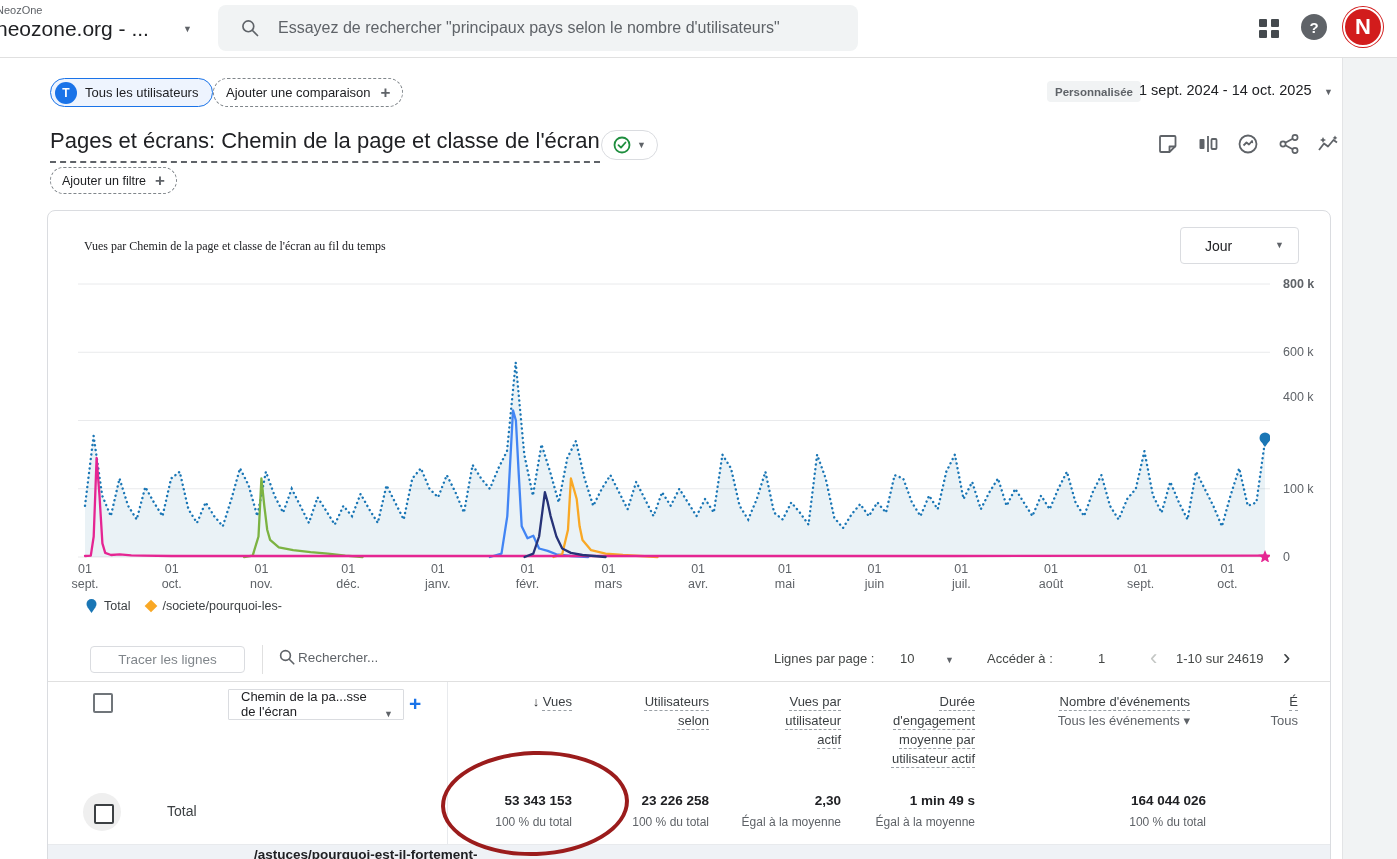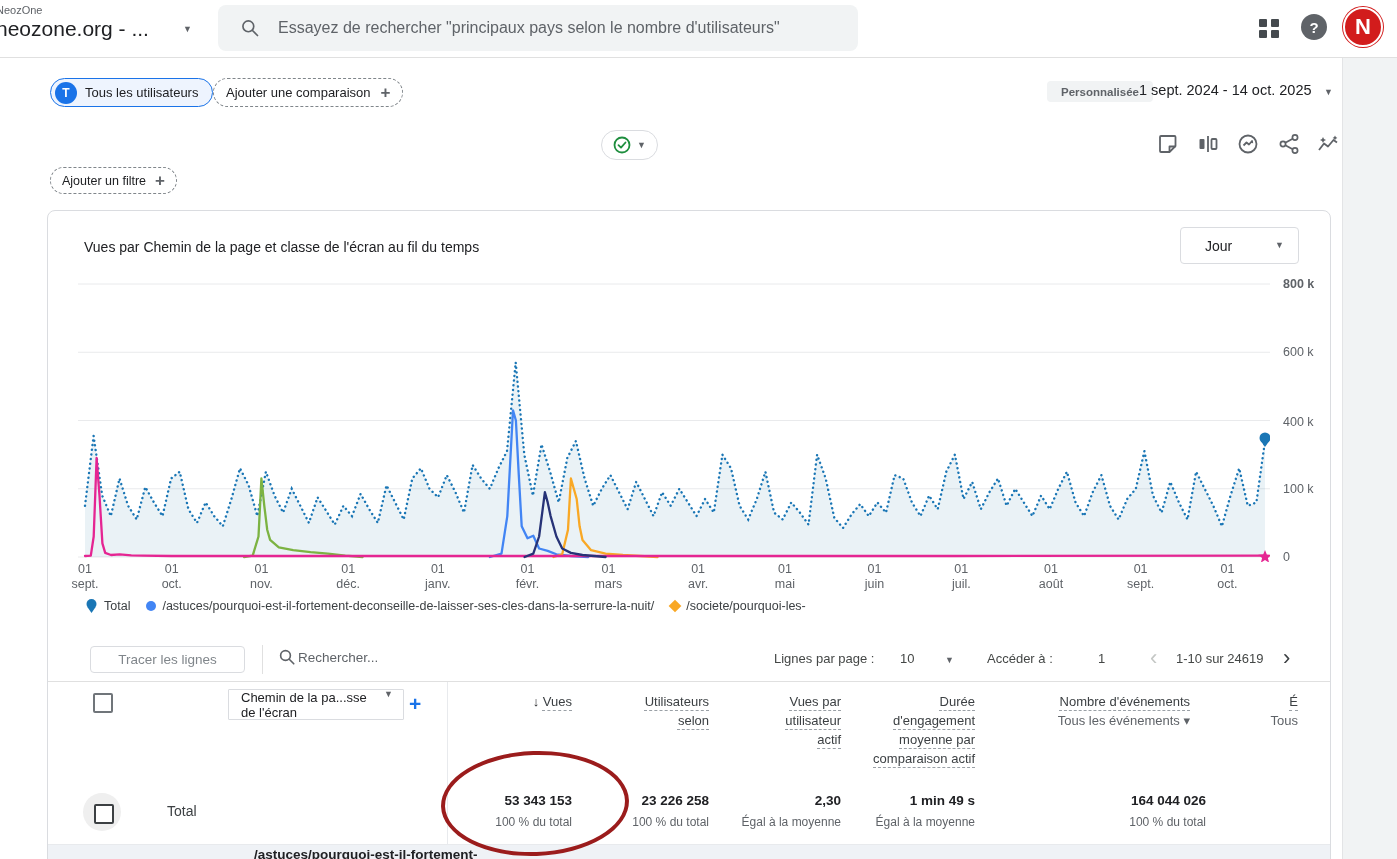--- a/index.html
+++ b/index.html
@@ -23,51 +23,51 @@
        display:flex;align-items:center;justify-content:center;font-size:15px;font-weight:bold;}
   
   .chip{display:flex;align-items:center;height:29px;border-radius:16px;font-size:13px;box-sizing:border-box;}
   #chip-all-users{left:50px;top:78px;border:1px solid #1a73e8;background:#eef4fe;padding:0 14px 0 4px;gap:8px;}
   #chip-all-users .tcirc{width:22px;height:22px;border-radius:50%;background:#1a73e8;color:#fff;display:flex;
        align-items:center;justify-content:center;font-size:12px;font-weight:bold;}
   #chip-add-comparison{left:213px;top:78px;border:1px dashed #80868b;background:#fff;padding:0 12px;gap:10px;}
   #chip-add-filter{left:50px;top:167px;border:1px dashed #80868b;background:#fff;height:27px;padding:0 11px;gap:9px;font-size:12.5px;}
   .plus-grey{font-size:17px;color:#5f6368;font-weight:bold;}
   #custom-badge{left:1047px;top:81px;height:21px;background:#f1f3f4;border-radius:4px;color:#5f6368;
-       font-size:11.5px;font-weight:bold;display:flex;align-items:center;padding:0 14px;}
+       font-size:11.5px;font-weight:bold;display:flex;align-items:center;padding:0 8px;}
   #date-range{left:1139px;top:82px;font-size:14.5px;color:#202124;}
   #date-caret{left:1324px;top:88px;}
   
   #page-title{left:50px;top:128px;font-size:22px;color:#202124;border-bottom:2px dashed #5f6368;padding-bottom:7px;}
   #title-pill{left:601px;top:130px;width:55px;height:28px;border:1px solid #dadce0;border-radius:15px;
        display:flex;align-items:center;justify-content:center;gap:6px;background:#fff;}
   .iconbtn{width:24px;height:24px;}
   
   #card{left:47px;top:210px;width:1284px;height:650px;border:1px solid #dadce0;border-radius:8px 8px 0 0;background:#fff;box-sizing:border-box;}
-  #chart-title{left:84px;top:239px;font-size:14px;color:#202124;}
+  #chart-title{left:84px;top:239px;font-size:12px;color:#202124;font-family:Liberation Serif, serif;}
   #granularity{left:1180px;top:227px;width:119px;height:37px;border:1px solid #dadce0;border-radius:4px;
        box-sizing:border-box;display:flex;align-items:center;justify-content:space-between;padding:0 14px 0 24px;background:#fff;font-size:14px;}
   .ylab{position:absolute;font-size:12.5px;color:#5f6368;left:1283px;white-space:nowrap;}
   .xlab{position:absolute;font-size:12.5px;color:#5f6368;text-align:center;width:64px;line-height:15px;}
   #legend{left:85px;top:596px;width:1244px;height:20px;white-space:nowrap;overflow:hidden;font-size:12.5px;color:#3c4043;display:flex;align-items:center;gap:16px;}
   .leg-item{display:inline-flex;align-items:center;gap:6px;flex:0 0 auto;}
   
   #btn-plot-rows{left:90px;top:646px;width:155px;height:27px;border:1px solid #dadce0;border-radius:4px;
        color:#80868b;font-size:13.5px;display:flex;align-items:center;justify-content:center;background:#fff;box-sizing:border-box;}
   #toolbar-vdiv{left:262px;top:645px;width:1px;height:29px;background:#e0e0e0;}
   #table-search{left:278px;top:648px;display:flex;align-items:center;}
   #table-search input{border:none;outline:none;font-size:13.5px;width:300px;font-family:"Liberation Sans",sans-serif;color:#202124;}
   #table-search input::placeholder{color:#5f6368;opacity:1;}
   #toolbar-border{left:48px;top:681px;width:1282px;height:1px;background:#e0e0e0;}
   .tb-lab{position:absolute;top:651px;font-size:13px;color:#444746;}
   #vdiv-table{left:447px;top:682px;width:1px;height:177px;background:#e8eaed;}
   
   .cbx{position:absolute;width:16px;height:16px;border:2px solid #70757a;border-radius:2px;background:#fff;}
   #dim-select{left:228px;top:689px;width:176px;height:31px;border:1px solid #dadce0;border-radius:1px;box-sizing:border-box;
-       display:flex;align-items:flex-start;justify-content:space-between;padding:0 10px 16px 12px;font-size:13px;background:#fff;}
+       display:flex;align-items:flex-end;justify-content:space-between;padding:0 10px 0 12px;font-size:13px;background:#fff;}
   #add-metric{left:409px;top:692px;font-size:21px;color:#1a73e8;font-weight:bold;}
   .hcell{position:absolute;top:692px;width:230px;text-align:right;font-size:13px;color:#3c4043;line-height:19px;}
   .du{text-decoration-line:underline;text-decoration-style:dashed;text-decoration-color:#9aa0a6;text-decoration-thickness:1px;text-underline-offset:4px;}
   .subhead{color:#5f6368;}
   
   #cbx-halo{left:83px;top:793px;width:38px;height:38px;border-radius:50%;background:#efefef;}
   #total-label{left:167px;top:803px;font-size:14px;color:#3c4043;}
   .vcell{position:absolute;width:220px;text-align:right;}
   .vmain{font-size:13.5px;font-weight:bold;color:#202124;}
   .vsub{font-size:12px;color:#5f6368;margin-top:7px;}
@@ -116,20 +116,21 @@
     <span>Tous les utilisateurs</span>
   </div>
   <div class="abs chip" id="chip-add-comparison">
     <span>Ajouter une comparaison</span>
     <span class="plus-grey">+</span>
   </div>
   <div class="abs" id="custom-badge">Personnalisée</div>
   <div class="abs" id="date-range">1 sept. 2024 - 14 oct. 2025</div>
   <span class="abs caret" id="date-caret">▼</span>
 
+  <div class="abs" id="page-title">Pages et écrans: Chemin de la page et classe de l'écran</div>
   <div class="abs" id="title-pill">
     <svg width="18" height="18" viewBox="0 0 18 18">
         <circle cx="9" cy="9" r="7.5" fill="none" stroke="#1e8e3e" stroke-width="1.8"></circle>
         <path d="M5.5 9.2 L8 11.6 L12.5 6.5" fill="none" stroke="#1e8e3e" stroke-width="1.8" stroke-linecap="round" stroke-linejoin="round"></path>
       </svg>
     <span class="caret">▼</span>
   </div>
 
   <span class="abs iconbtn" style="left:1156px;top:132px;">
     <svg width="24" height="24" viewBox="0 0 24 24">
@@ -193,21 +194,21 @@
       <polyline points="475.5,287.0 484.2,284.3 490.0,259.7 492.9,208.5 495.8,218.8 498.7,229.0 501.6,256.3 504.5,269.9 513.1,280.2 527.6,283.6 544.9,285.0 562.3,286.0 579.6,287.0" fill="none" stroke="#f9a825" stroke-width="2.3" stroke-linejoin="round" stroke-linecap="round"></polyline>
       <polyline points="7.0,286.0 12.8,285.6 15.7,266.5 18.6,188.0 21.5,225.6 24.4,273.4 27.2,282.9 33.0,285.0 41.7,284.3 53.3,285.3 64.8,285.6 93.8,286.0 180.5,286.0 354.1,286.0 585.4,286.0 874.6,286.0 1187.0,285.6" fill="none" stroke="#e52592" stroke-width="2.3" stroke-linejoin="round" stroke-linecap="round"></polyline>
       <polyline points="446.6,287.0 455.3,283.6 461.1,266.5 466.9,222.2 469.7,232.4 472.6,246.1 478.4,266.5 484.2,278.5 492.9,282.9 504.5,285.0 516.0,286.0 527.6,287.0" fill="none" stroke="#273377" stroke-width="2.3" stroke-linejoin="round" stroke-linecap="round"></polyline>
       <circle cx="1187" cy="167.975" r="5.5" fill="#1a76b5"></circle>
       <path d="M1182.4 170.475 L1191.6 170.475 L1187 176.975 Z" fill="#1a76b5"></path>
       <path d="M1187.0 280.0 L1188.8 284.6 L1193.7 284.8 L1189.9 287.9 L1191.1 292.7 L1187.0 290.0 L1182.9 292.7 L1184.1 287.9 L1180.3 284.8 L1185.2 284.6 Z" fill="#e52592"></path>
     </svg>
   <div id="ylabels">
       <div class="ylab" style="top: 277px; font-weight: bold;">800 k</div>
       <div class="ylab" style="top: 345.25px;">600 k</div>
-      <div class="ylab" style="top: 415px;">400 k</div>
+      <div class="ylab" style="top: 390px;">400 k</div>
       <div class="ylab" style="top: 481.75px;">100 k</div>
       <div class="ylab" style="top: 550px;">0</div>
     </div>
   <div id="xlabels">
       <div class="xlab abs" style="left: 53px; top: 562px;">01<br>sept.</div>
       <div class="xlab abs" style="left: 139.765px; top: 562px;">01<br>oct.</div>
       <div class="xlab abs" style="left: 229.422px; top: 562px;">01<br>nov.</div>
       <div class="xlab abs" style="left: 316.186px; top: 562px;">01<br>déc.</div>
       <div class="xlab abs" style="left: 405.843px; top: 562px;">01<br>janv.</div>
       <div class="xlab abs" style="left: 495.5px; top: 562px;">01<br>févr.</div>
@@ -222,24 +223,20 @@
     </div>
   <div class="abs" id="legend">
       <span class="leg-item">
         <svg width="13" height="15">
           <circle cx="6.5" cy="5" r="5" fill="#1a76b5"></circle>
           <path d="M2.4 8 L10.6 8 L6.5 14 Z" fill="#1a76b5"></path>
         </svg>
         <span>Total</span>
       </span>
       <span class="leg-item">
-        <span style="width: 10px; height: 10px; display: inline-block; background: rgb(66, 133, 244); border-radius: 50%;"></span>
-        <span>/astuces/pourquoi-est-il-fortement-deconseille-de-laisser-ses-cles-dans-la-serrure-la-nuit/</span>
-      </span>
-      <span class="leg-item">
         <span style="width: 10px; height: 10px; display: inline-block; background: rgb(249, 168, 37); transform: rotate(45deg) scale(0.9);"></span>
         <span>/societe/pourquoi-les-</span>
       </span>
     </div>
 
   <div class="abs" id="btn-plot-rows">Tracer les lignes</div>
   <div class="abs" id="toolbar-vdiv"></div>
   <div class="abs" id="table-search">
     <span style="display:flex;">
       <svg width="18" height="18" viewBox="0 0 24 24">
@@ -276,21 +273,21 @@
       </div>
       <div class="hcell" style="right: 556px;">
         <div><span class="du">Vues par</span></div>
         <div><span class="du">utilisateur</span></div>
         <div><span class="du">actif</span></div>
       </div>
       <div class="hcell" style="right: 422px;">
         <div><span class="du">Durée</span></div>
         <div><span class="du">d'engagement</span></div>
         <div><span class="du">moyenne par</span></div>
-        <div><span class="du">comparaison actif</span></div>
+        <div><span class="du">utilisateur actif</span></div>
       </div>
       <div class="hcell" style="right: 207px;">
         <div><span class="du">Nombre d'événements</span></div>
         <div class="subhead">Tous les événements  ▾</div>
       </div>
       <div class="hcell" style="right: 99px;">
         <div><span class="du">É</span></div>
         <div class="subhead">Tous</div>
       </div>
     </div>

